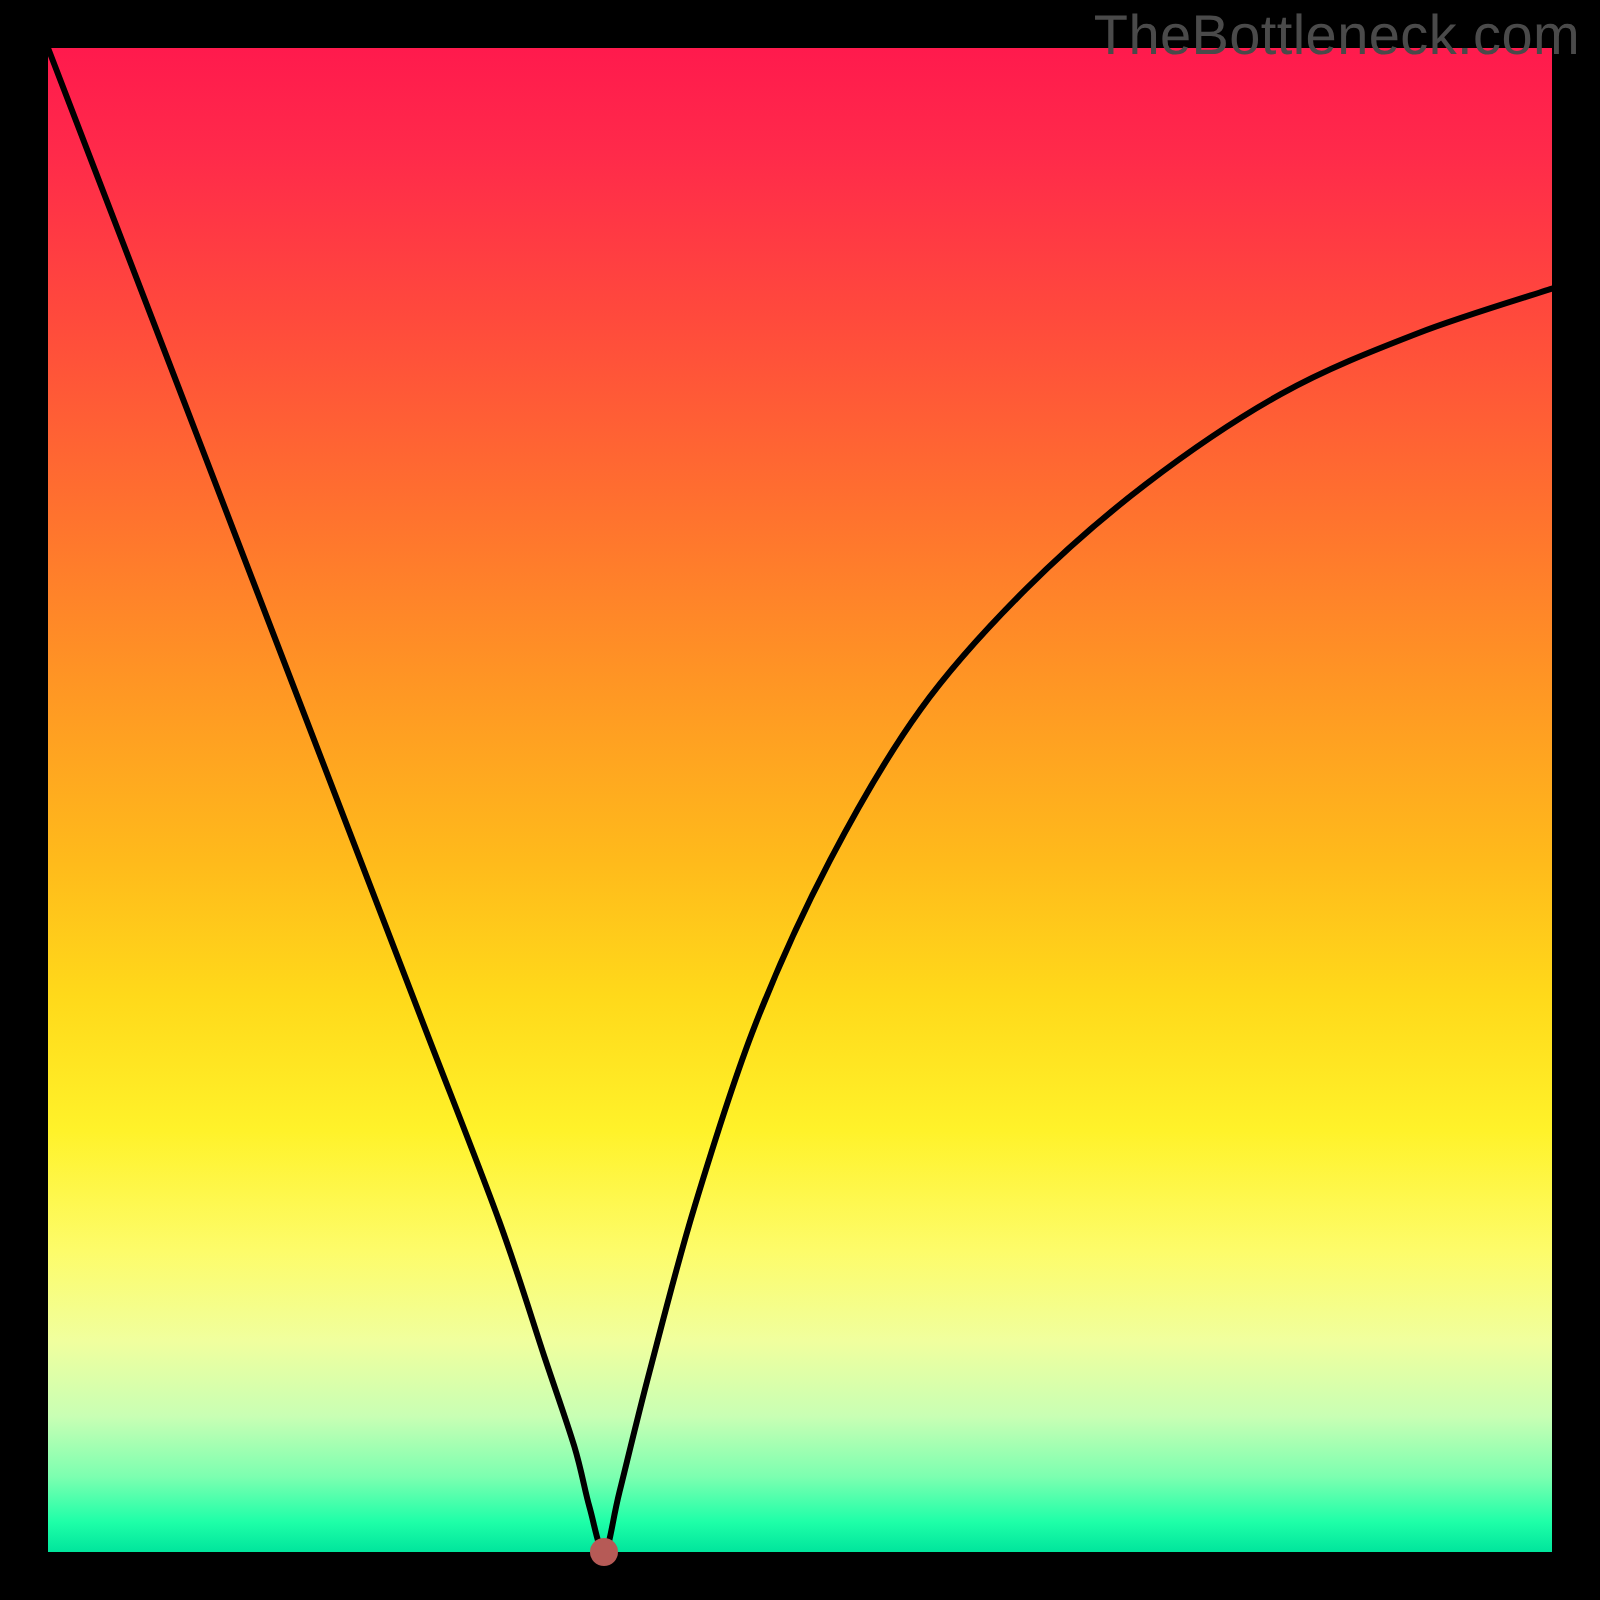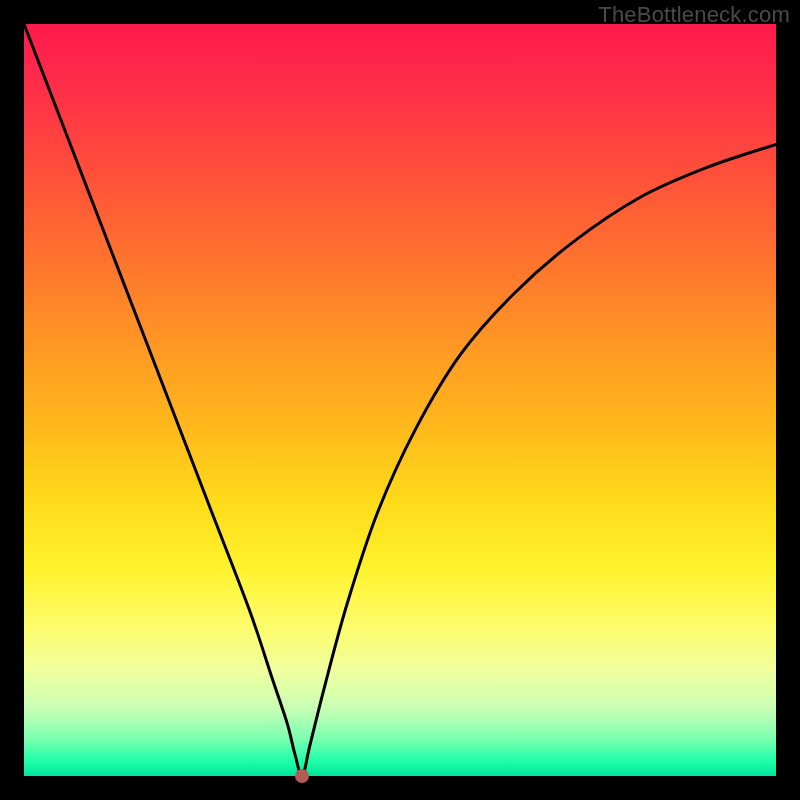--- a/index.html
+++ b/index.html
@@ -15,21 +15,21 @@
     position: relative;
     width: 800px;
     height: 800px;
     background: #000;
   }
   .watermark {
     position: absolute;
     top: 2px;
     right: 10px;
     color: #4a4a4a;
-    font-size: 22px;
+    font-size: 28px;
     font-weight: 500;
     letter-spacing: 0.2px;
     z-index: 5;
     margin-left: 45px;
   }
   .plot {
     position: absolute;
     left: 24px;
     top: 24px;
     width: 752px;

